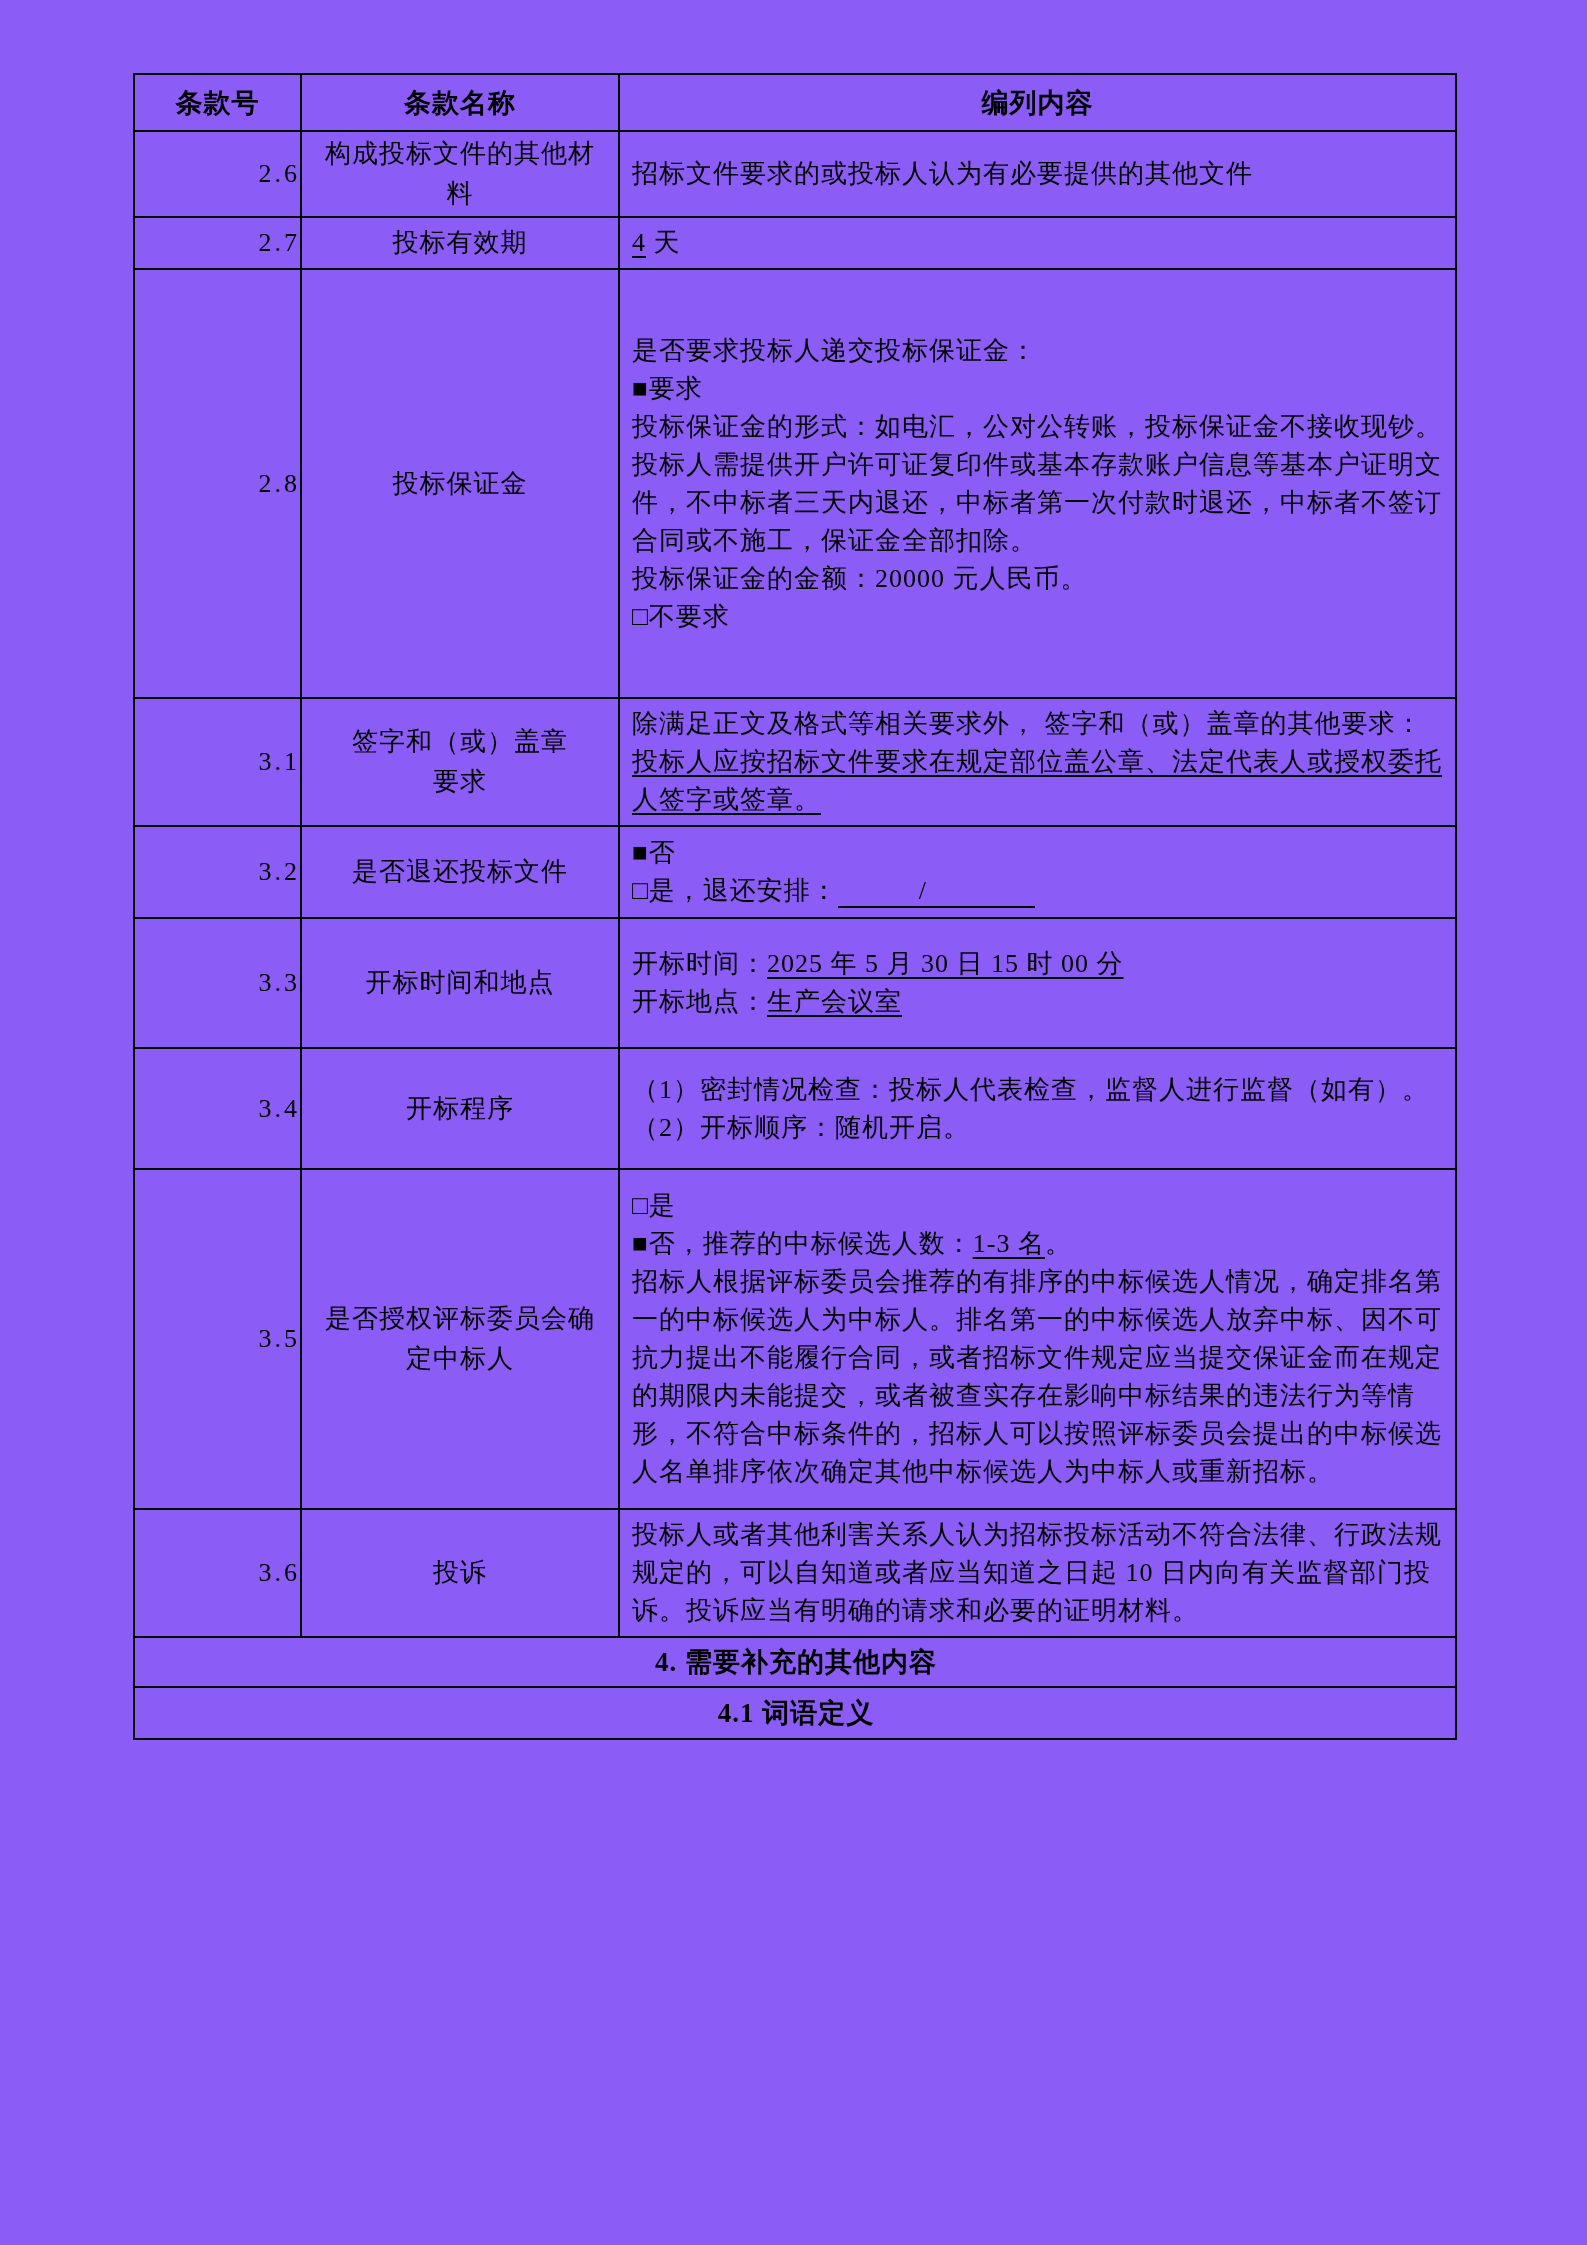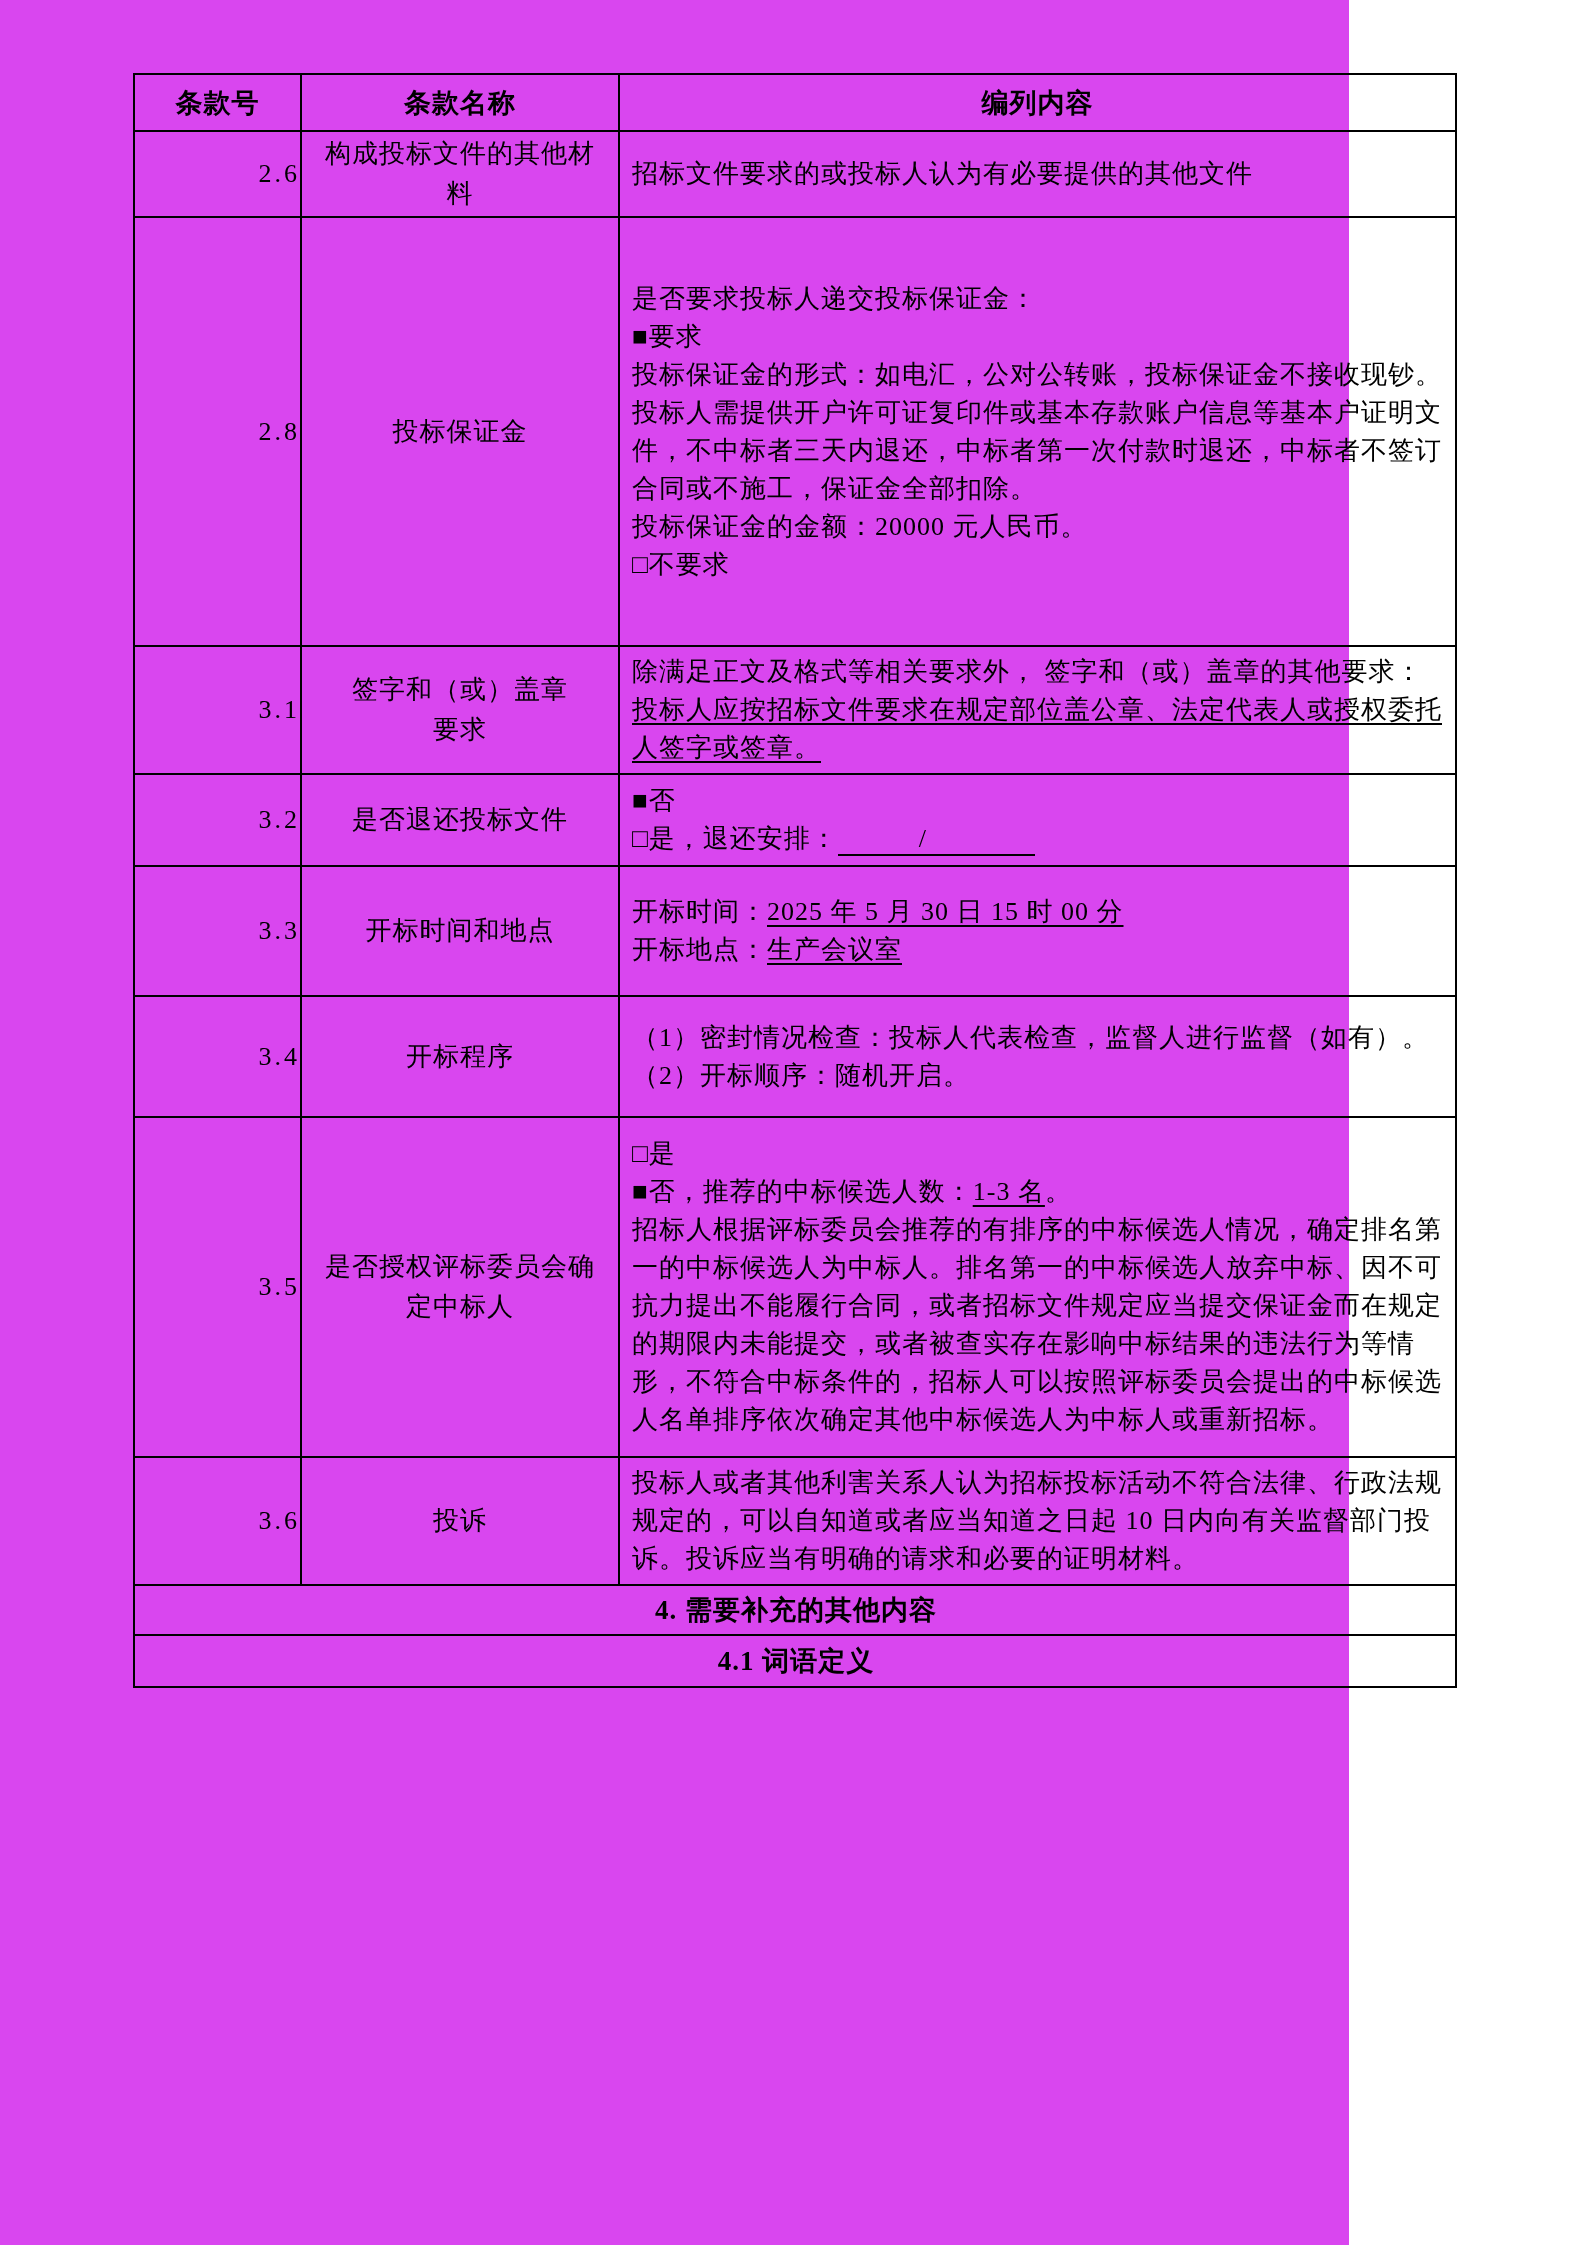--- a/index.html
+++ b/index.html
@@ -1,21 +1,21 @@
 <!DOCTYPE html>
 <html><head>
 <meta charset="utf-8">
 <style>
   html,body{margin:0;padding:0;background:#ffffff;}
   body{
     width:1587px;height:2245px;position:relative;
     font-family:"Liberation Serif","DejaVu Serif",serif;
     color:#000;
   }
-  .page{position:absolute;left:0;top:0;width:1349px;height:2245px;background:#d946ef;}
+  .page{position:absolute;left:0;top:0;width:1587px;height:2245px;background:#8b5cf6;}
   table.doc-table{
     position:absolute;left:133px;top:73px;width:1322px;
     border-collapse:collapse;table-layout:fixed;
   }
   .doc-table td,.doc-table th{
     border:2px solid #000;vertical-align:middle;padding:0;
     overflow:visible;
   }
   .doc-table th{
     font-size:27px;font-weight:bold;text-align:center;letter-spacing:1px;
@@ -59,20 +59,27 @@
 
       <tr style="height:83px">
         <td class="c1">2.6</td>
         <td class="c2">构成投标文件的其他材
 料</td>
         <td class="c3">
           <p><span>招标文件要求的或投标人认为有必要提供的其他文件</span></p>
         </td>
       </tr>
 
+      <tr style="height:45px">
+        <td class="c1">2.7</td>
+        <td class="c2">投标有效期</td>
+        <td class="c3">
+          <p><span class="u">4</span><span> 天</span></p>
+        </td>
+      </tr>
 
       <tr style="height:429px">
         <td class="c1">2.8</td>
         <td class="c2">投标保证金</td>
         <td class="c3">
           <p><span>是否要求投标人递交投标保证金：</span></p>
           <p><span>■要求</span></p>
           <p><span>投标保证金的形式：如电汇，公对公转账，投标保证金不接收现钞。</span></p>
           <p><span>投标人需提供开户许可证复印件或基本存款账户信息等基本户证明文件，不中标者三天内退还，中标者第一次付款时退还，中标者不签订合同或不施工，保证金全部扣除。</span></p>
           <p><span>投标保证金的金额：20000 元人民币。</span></p>

